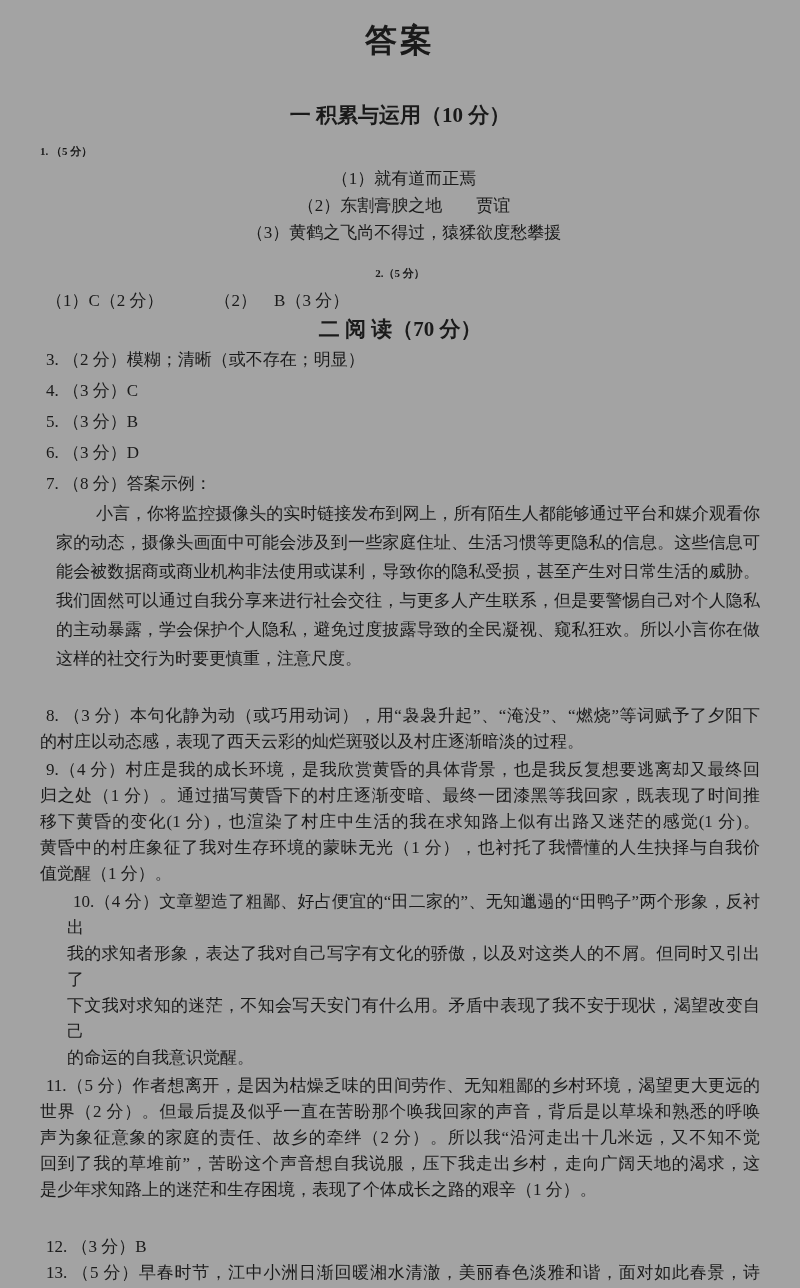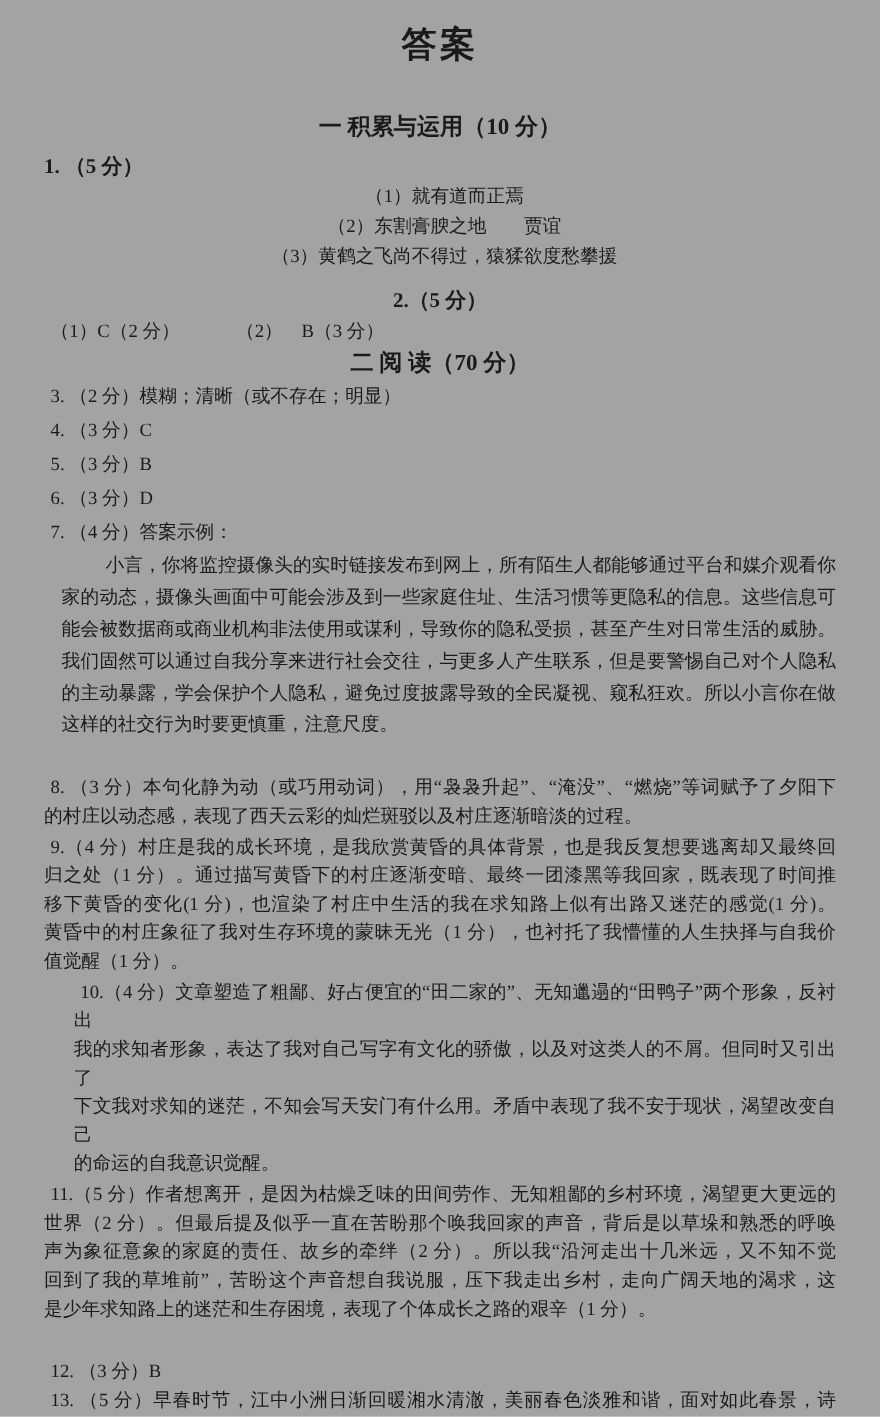--- a/index.html
+++ b/index.html
@@ -30,21 +30,21 @@
   }
   .sec-heading {
     font-size: 21px;
     line-height: 30px;
     font-weight: bold;
     text-align: center;
   }
   .h1 { margin-top: 38px; }
   .h2 { margin-top: 0; }
   .q-label {
-    font-size: 19px;
+    font-size: 11px;
     line-height: 27px;
     font-weight: bold;
   }
   .q1-label { margin-top: 8px; }
   .q2-label { margin-top: 14px; text-align: center; }
   .q1-items div {
     font-size: 17px;
     line-height: 27px;
     padding-left: 8px;
     text-align: center;
@@ -103,21 +103,21 @@
 
   <div class="q-label q2-label">2.（5 分）</div>
   <div class="q2-ans">（1）C（2 分）　　　（2）　B（3 分）</div>
 
   <div class="sec-heading h2">二 阅 读（70 分）</div>
 
   <div class="mcq">3. （2 分）模糊；清晰（或不存在；明显）</div>
   <div class="mcq">4. （3 分）C</div>
   <div class="mcq">5. （3 分）B</div>
   <div class="mcq">6. （3 分）D</div>
-  <div class="mcq">7. （4 分）答案示例：</div>
+  <div class="mcq">7. （8 分）答案示例：</div>
 
   <div class="para7">
     <div class="fill ind-first">小言，你将监控摄像头的实时链接发布到网上，所有陌生人都能够通过平台和媒介观看你</div>
     <div class="fill">家的动态，摄像头画面中可能会涉及到一些家庭住址、生活习惯等更隐私的信息。这些信息可</div>
     <div class="fill">能会被数据商或商业机构非法使用或谋利，导致你的隐私受损，甚至产生对日常生活的威胁。</div>
     <div class="fill">我们固然可以通过自我分享来进行社会交往，与更多人产生联系，但是要警惕自己对个人隐私</div>
     <div class="fill">的主动暴露，学会保护个人隐私，避免过度披露导致的全民凝视、窥私狂欢。所以小言你在做</div>
     <div class="end">这样的社交行为时要更慎重，注意尺度。</div>
   </div>
 

